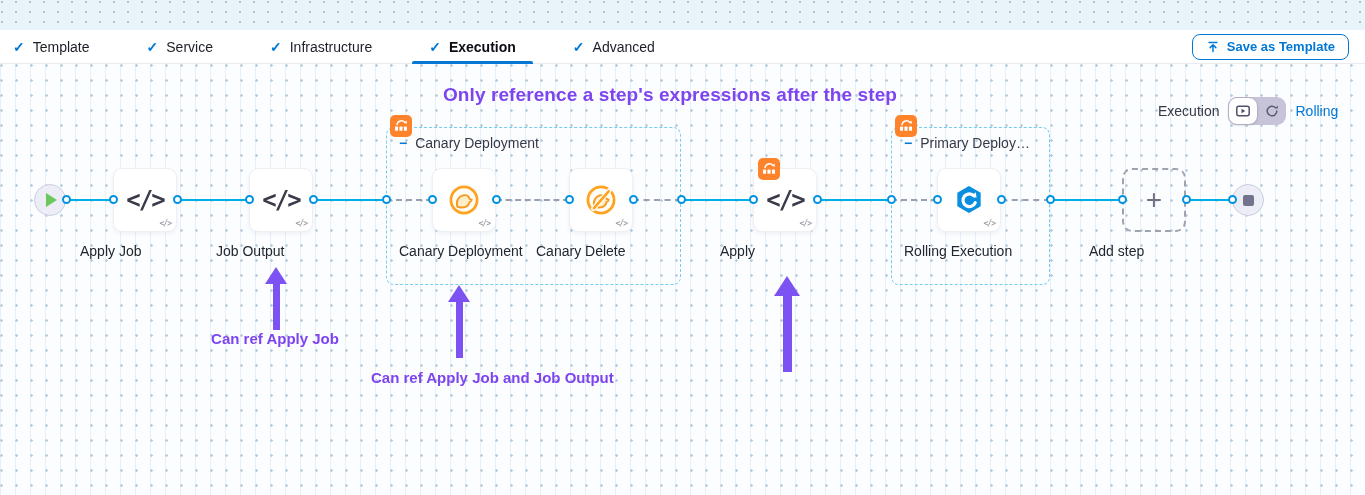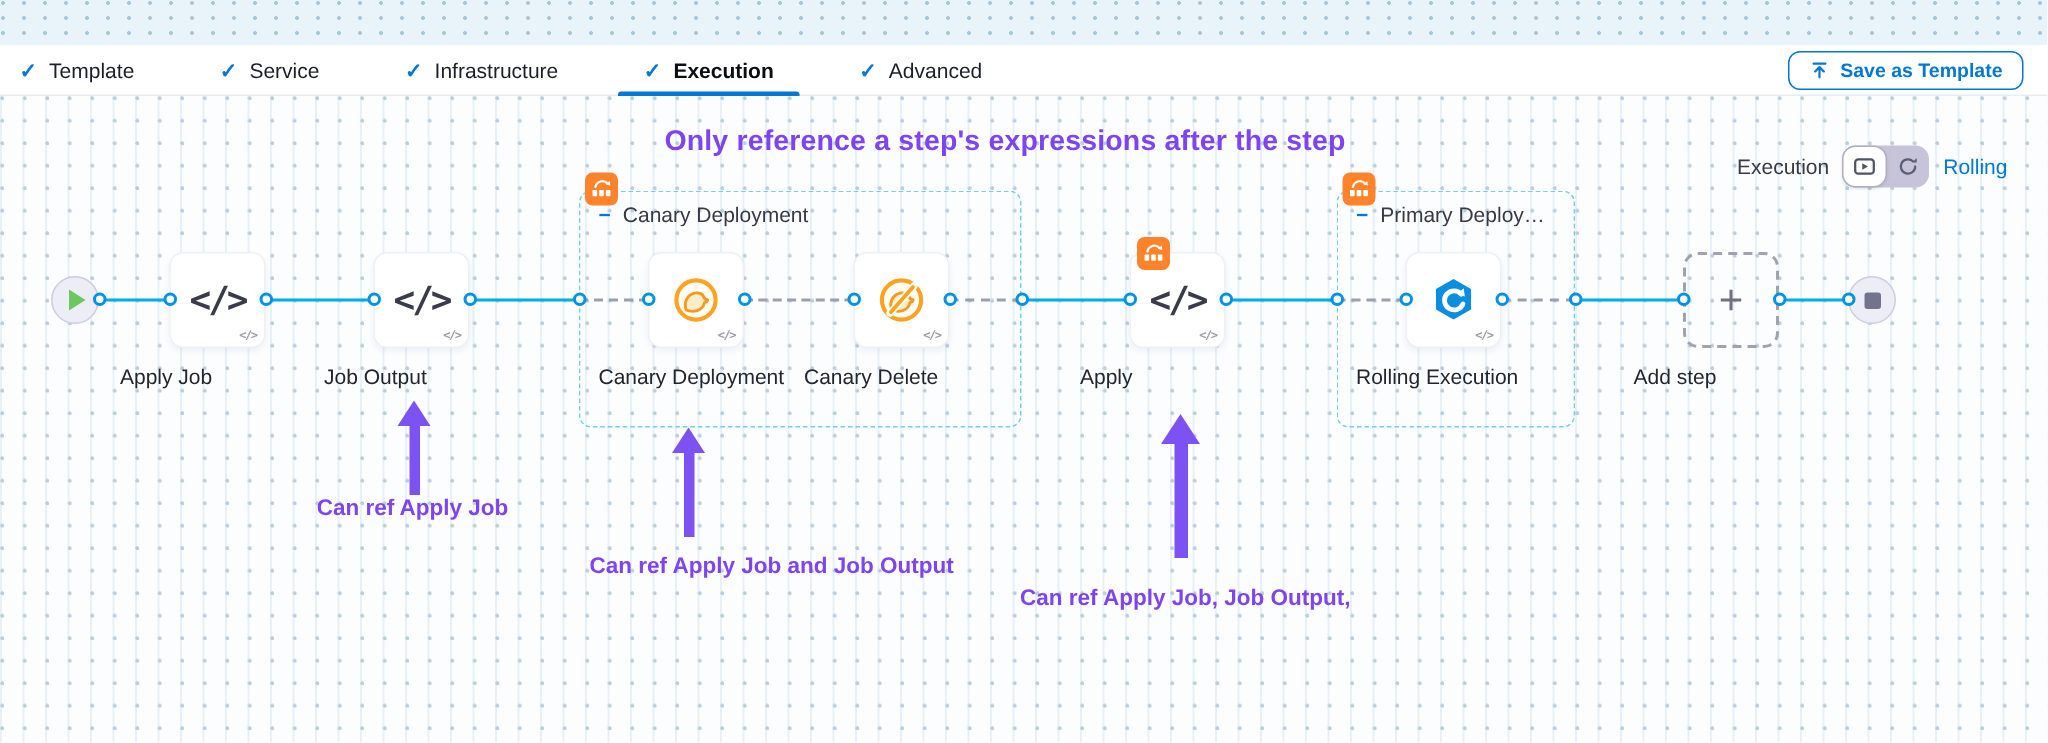--- a/index.html
+++ b/index.html
@@ -306,24 +306,23 @@
     <div class="arrow" style="left:265px; top:203px;">
       <div class="ah"></div>
       <div class="as" style="height:46px;"></div>
     </div>
     <div class="note center" style="left:160px; top:265px; width:230px;">Can ref Apply Job</div>
 
     <div class="arrow" style="left:448px; top:221px;">
       <div class="ah"></div>
       <div class="as" style="height:56px;"></div>
     </div>
-    <div class="note" style="left:393px; top:304px;">Can ref Apply Job and Job Output</div>
+    <div class="note" style="left:371px; top:304px;">Can ref Apply Job and Job Output</div>
 
     <div class="arrow" style="left:774px; top:212px;">
       <div class="ah big"></div>
       <div class="as big" style="height:76px;"></div>
     </div>
     <div class="note" style="left:680px; top:325px;">
-      <div>Can ref Apply Job, Job Output,</div>
     </div>
 
   </div>
 </div>
 
 </body></html>

